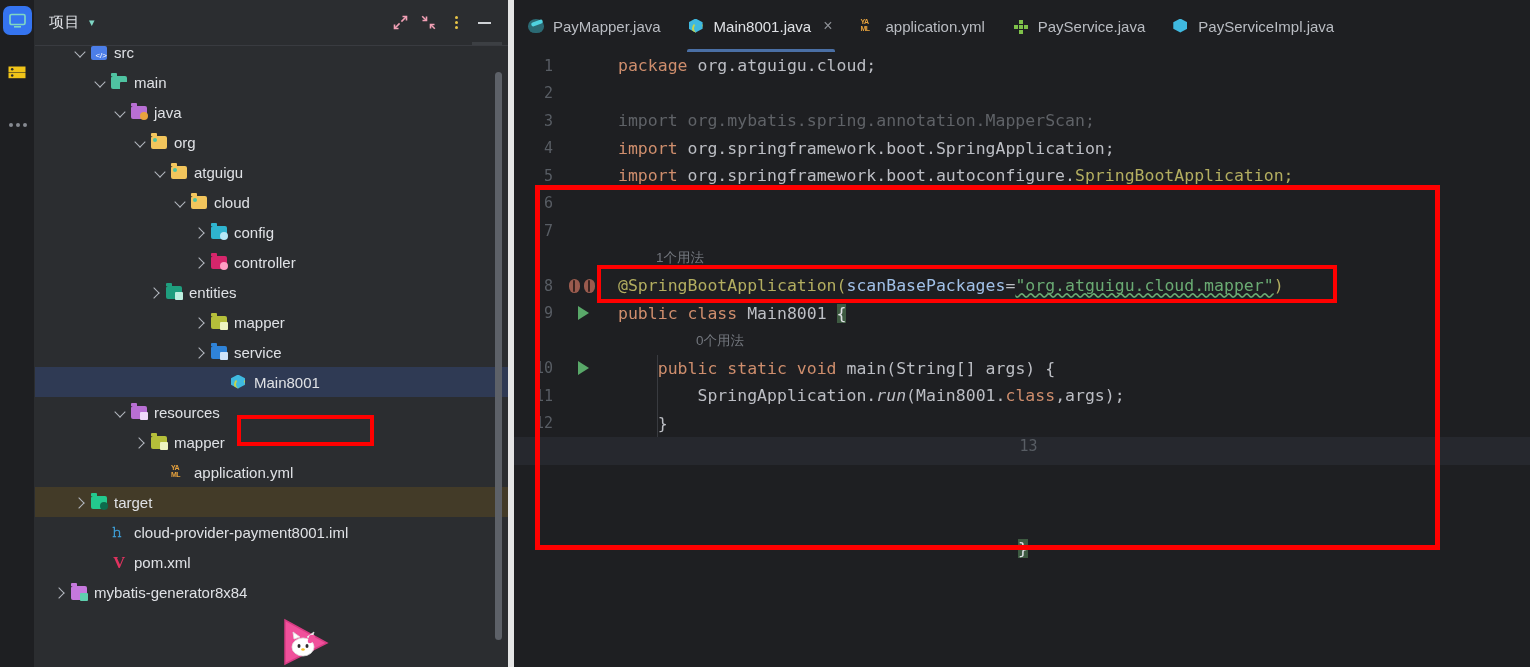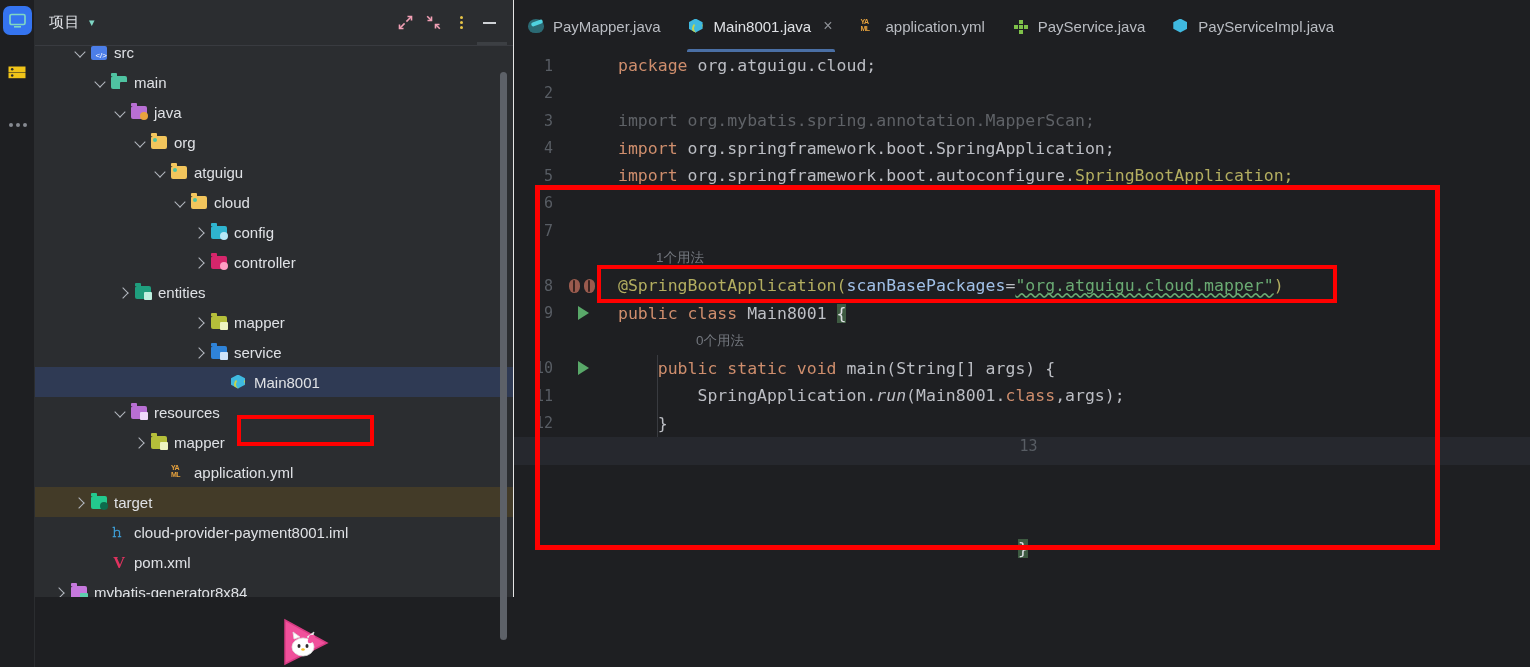--- a/index.html
+++ b/index.html
@@ -23,24 +23,24 @@
   .act-icon { position: absolute; left: 3px; width: 29px; height: 29px;
               display: flex; align-items: center; justify-content: center; }
   .act-icon.project { top: 6px; background: #3574f0; border-radius: 7px; }
   .act-icon.db { top: 58px; }
   .act-icon.more { top: 110px; }
   .dots-v { display: flex; gap: 3px; }
   .dots-v i { width: 4px; height: 4px; border-radius: 50%; background: #868a91; display:block; }
 
   
   .project-panel {
-    width: 479px; flex: 0 0 479px; height: 597px;
+    width: 479px; flex: 0 0 479px; height: 667px;
     background: #2b2d30;
     position: relative;
-    border-right: 1px solid #e5e5e5;
+    border-right: 6px solid #e5e5e5;
   }
   .panel-header {
     height: 46px; display: flex; align-items: center;
     padding: 0 10px 0 14px; background: #2b2d30;
     border-bottom: 1px solid #393b40;
   }
   .panel-title { font-size: 15px; color: #dfe1e5; letter-spacing: .5px; }
   .chev-small { margin-left: 9px; color: #7fd6c4; font-size: 11px; }
   .panel-header-spacer { flex: 1; }
   .hdr-btn { width: 28px; height: 28px; display:flex; align-items:center; justify-content:center; cursor: default; }
@@ -306,21 +306,21 @@
           </div>
           <div class="row" style="padding-left: 158px;">
             <span class="arrow right"></span>
             <span class="ficon">
               <span class="folder" style="background:#d6266b">
                 <span class="badge" style="background:#ff9ec4;border-radius:50%"></span>
               </span>
             </span>
             <span class="lbl">controller</span>
           </div>
-          <div class="row" style="padding-left: 82px;">
+          <div class="row" style="padding-left: 113px;">
             <span class="arrow right"></span>
             <span class="ficon">
               <span class="folder" style="background:#1f9e7e">
                 <span class="badge" style="background:#bff0e0"></span>
               </span>
             </span>
             <span class="lbl">entities</span>
           </div>
           <div class="row" style="padding-left: 158px;">
             <span class="arrow right"></span>

